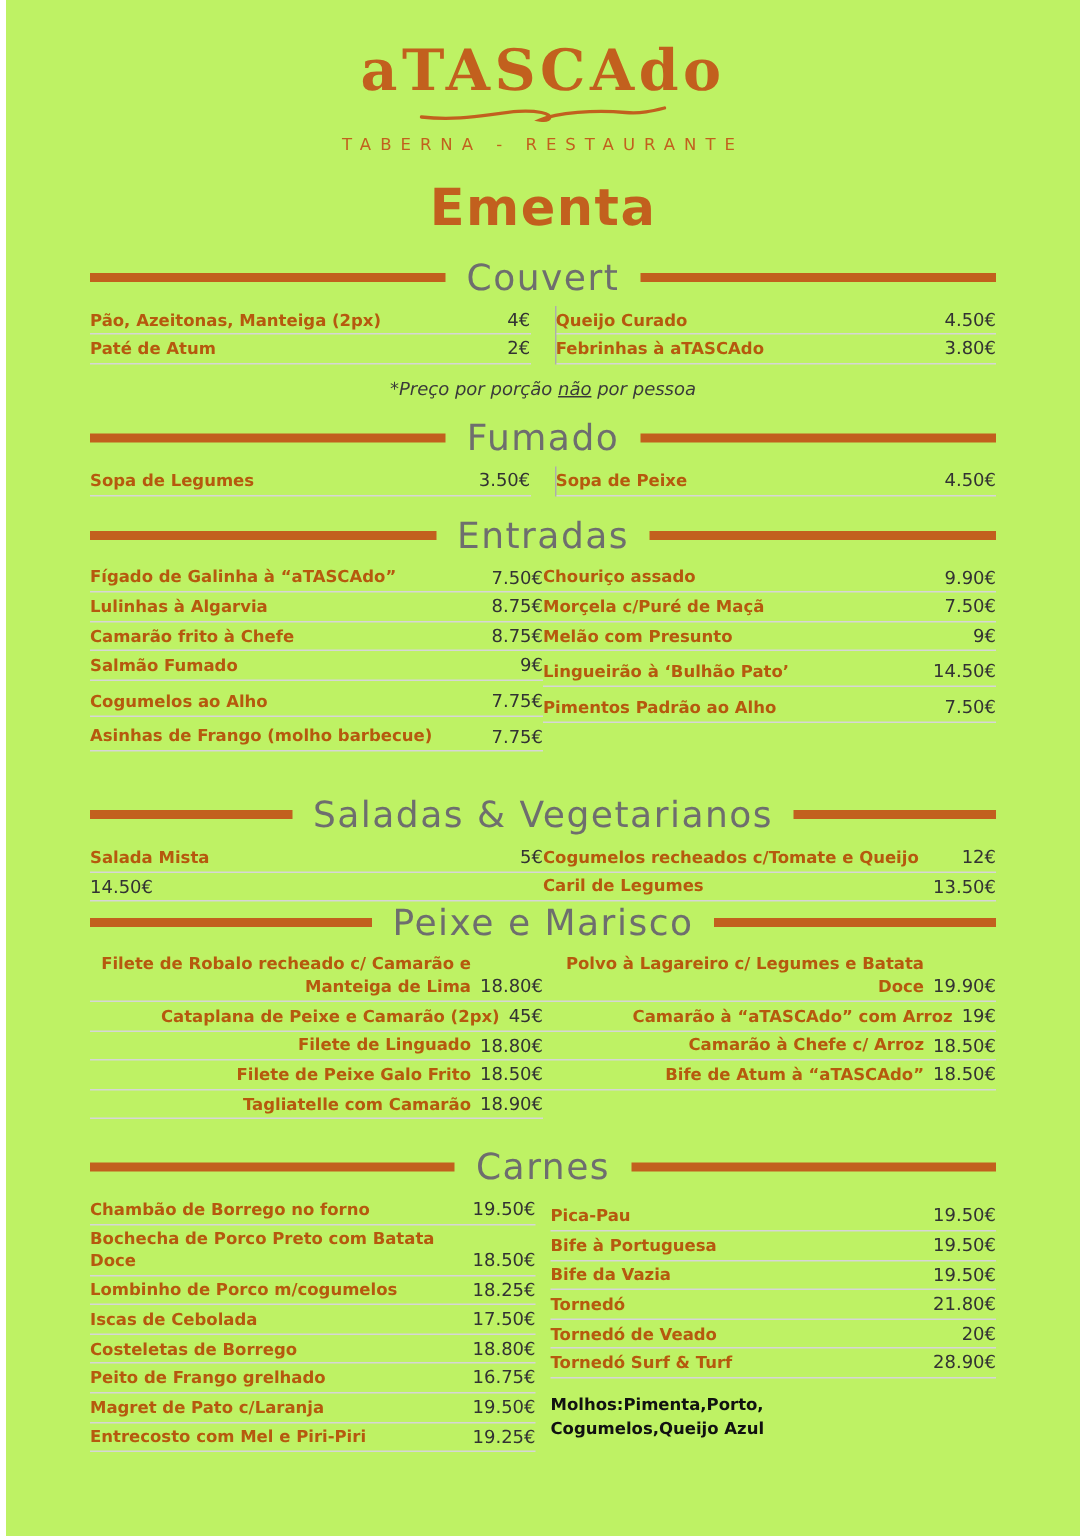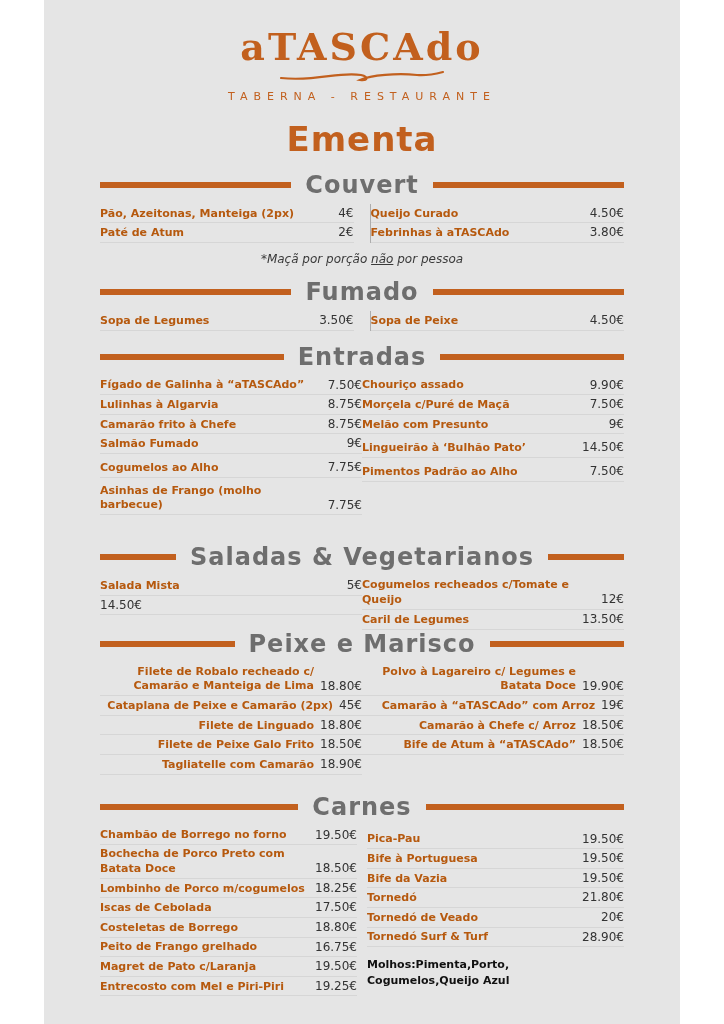--- a/index.html
+++ b/index.html
@@ -1,18 +1,18 @@
 <!DOCTYPE html>
 <html style="--accent: #c2601e; --item-text: #b6590e; --price-text: #333333; --header-text: #6e6e6e; --rule: #d6d6d6;"><head>
 <meta charset="utf-8">
 <style>
   * { box-sizing: border-box; }
   html, body { margin: 0; padding: 0; background: #ffffff; }
   .page {
-    width: 636px; height: 1024px; margin: 0 auto; background: #e5e5e5;
+    width: 716px; height: 1024px; margin: 0 auto; background: #bef264;
     overflow: hidden; padding: 26px 56px 8px;
     font-family: "DejaVu Sans", "Liberation Sans", sans-serif;
   }
   .brand { text-align: center; }
   .logo {
     font-family: "DejaVu Serif", "Liberation Serif", serif;
     font-weight: 700; font-size: 38px; line-height: 1.1;
     color: var(--accent, #c2601e); letter-spacing: 3px;
   }
   .swoosh { height: 16px; line-height: 0; }
@@ -21,21 +21,21 @@
     color: var(--accent, #c2601e);
   }
   .ementa {
     margin: 16px 0 0; text-align: center; font-size: 34px; font-weight: 700;
     color: var(--accent, #cd6520); letter-spacing: 1px;
   }
   .section { margin-top: 12px; }
   .sec-head { display: flex; align-items: center; }
   .bar { flex: 1; height: 6px; background: var(--accent, #c2601e); }
   .sec-title {
-    margin: 0 14px; font-size: 24px; font-weight: 700;
+    margin: 0 14px; font-size: 24px; font-weight: 400;
     color: var(--header-text, #6e6e6e); letter-spacing: 1px; white-space: nowrap;
   }
   .cols { display: flex; margin-top: 5px; }
   .col { flex: 1; min-width: 0; }
   .divided .col-left { border-right: 1px solid #adadad; padding-right: 16px; }
   .row {
     display: flex; align-items: flex-end; padding: 2px 0 1px;
     border-bottom: 1px solid var(--rule, #d6d6d6);
   }
   .row.gap { margin-top: 4px; }
@@ -99,21 +99,21 @@
             <div class="row">
               <span class="iname">Queijo Curado</span>
               <span class="iprice">4.50€</span>
             </div>
             <div class="row">
               <span class="iname">Febrinhas à aTASCAdo</span>
               <span class="iprice">3.80€</span>
             </div>
           </div>
         </div>
-        <div class="pnote"><span>*Maçã por porção </span><span class="u">não</span><span> por pessoa</span></div>
+        <div class="pnote"><span>*Preço por porção </span><span class="u">não</span><span> por pessoa</span></div>
       </section>
       <section class="section divided">
         <div class="sec-head">
           <span class="bar"></span>
           <span class="sec-title">Fumado</span>
           <span class="bar"></span>
         </div>
         <div class="cols">
           <div class="col col-left">
             <div class="row">

